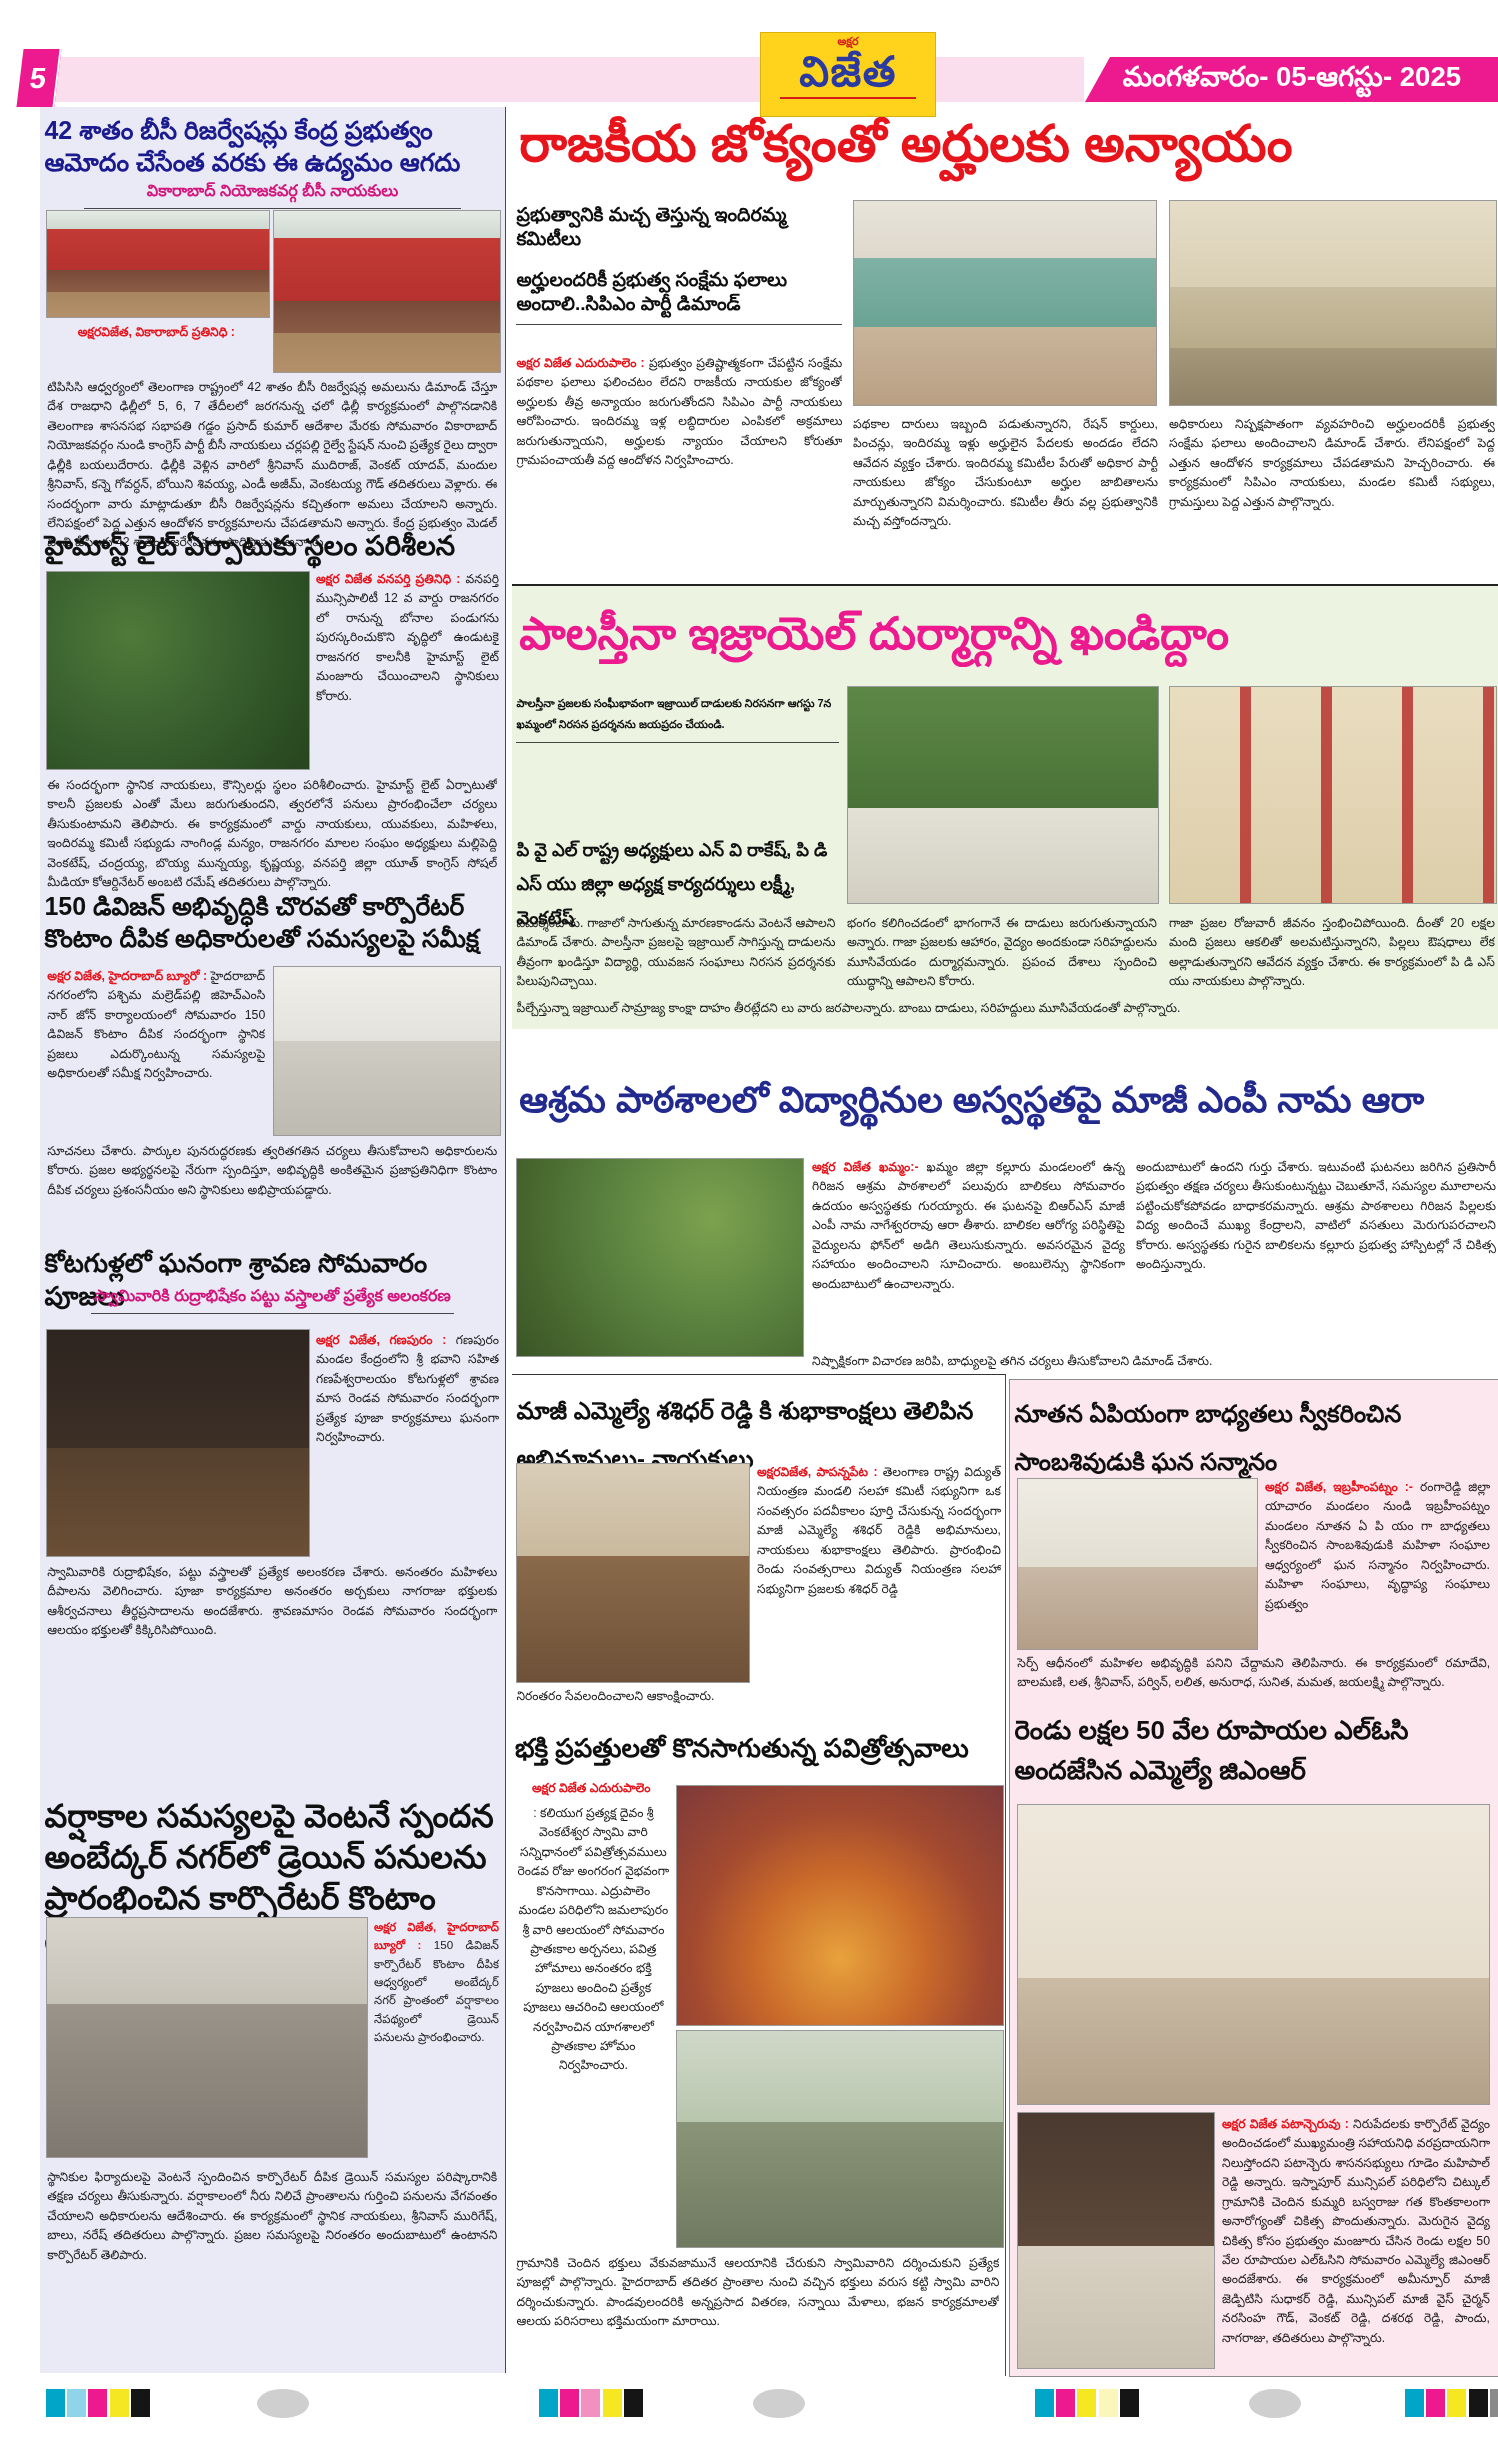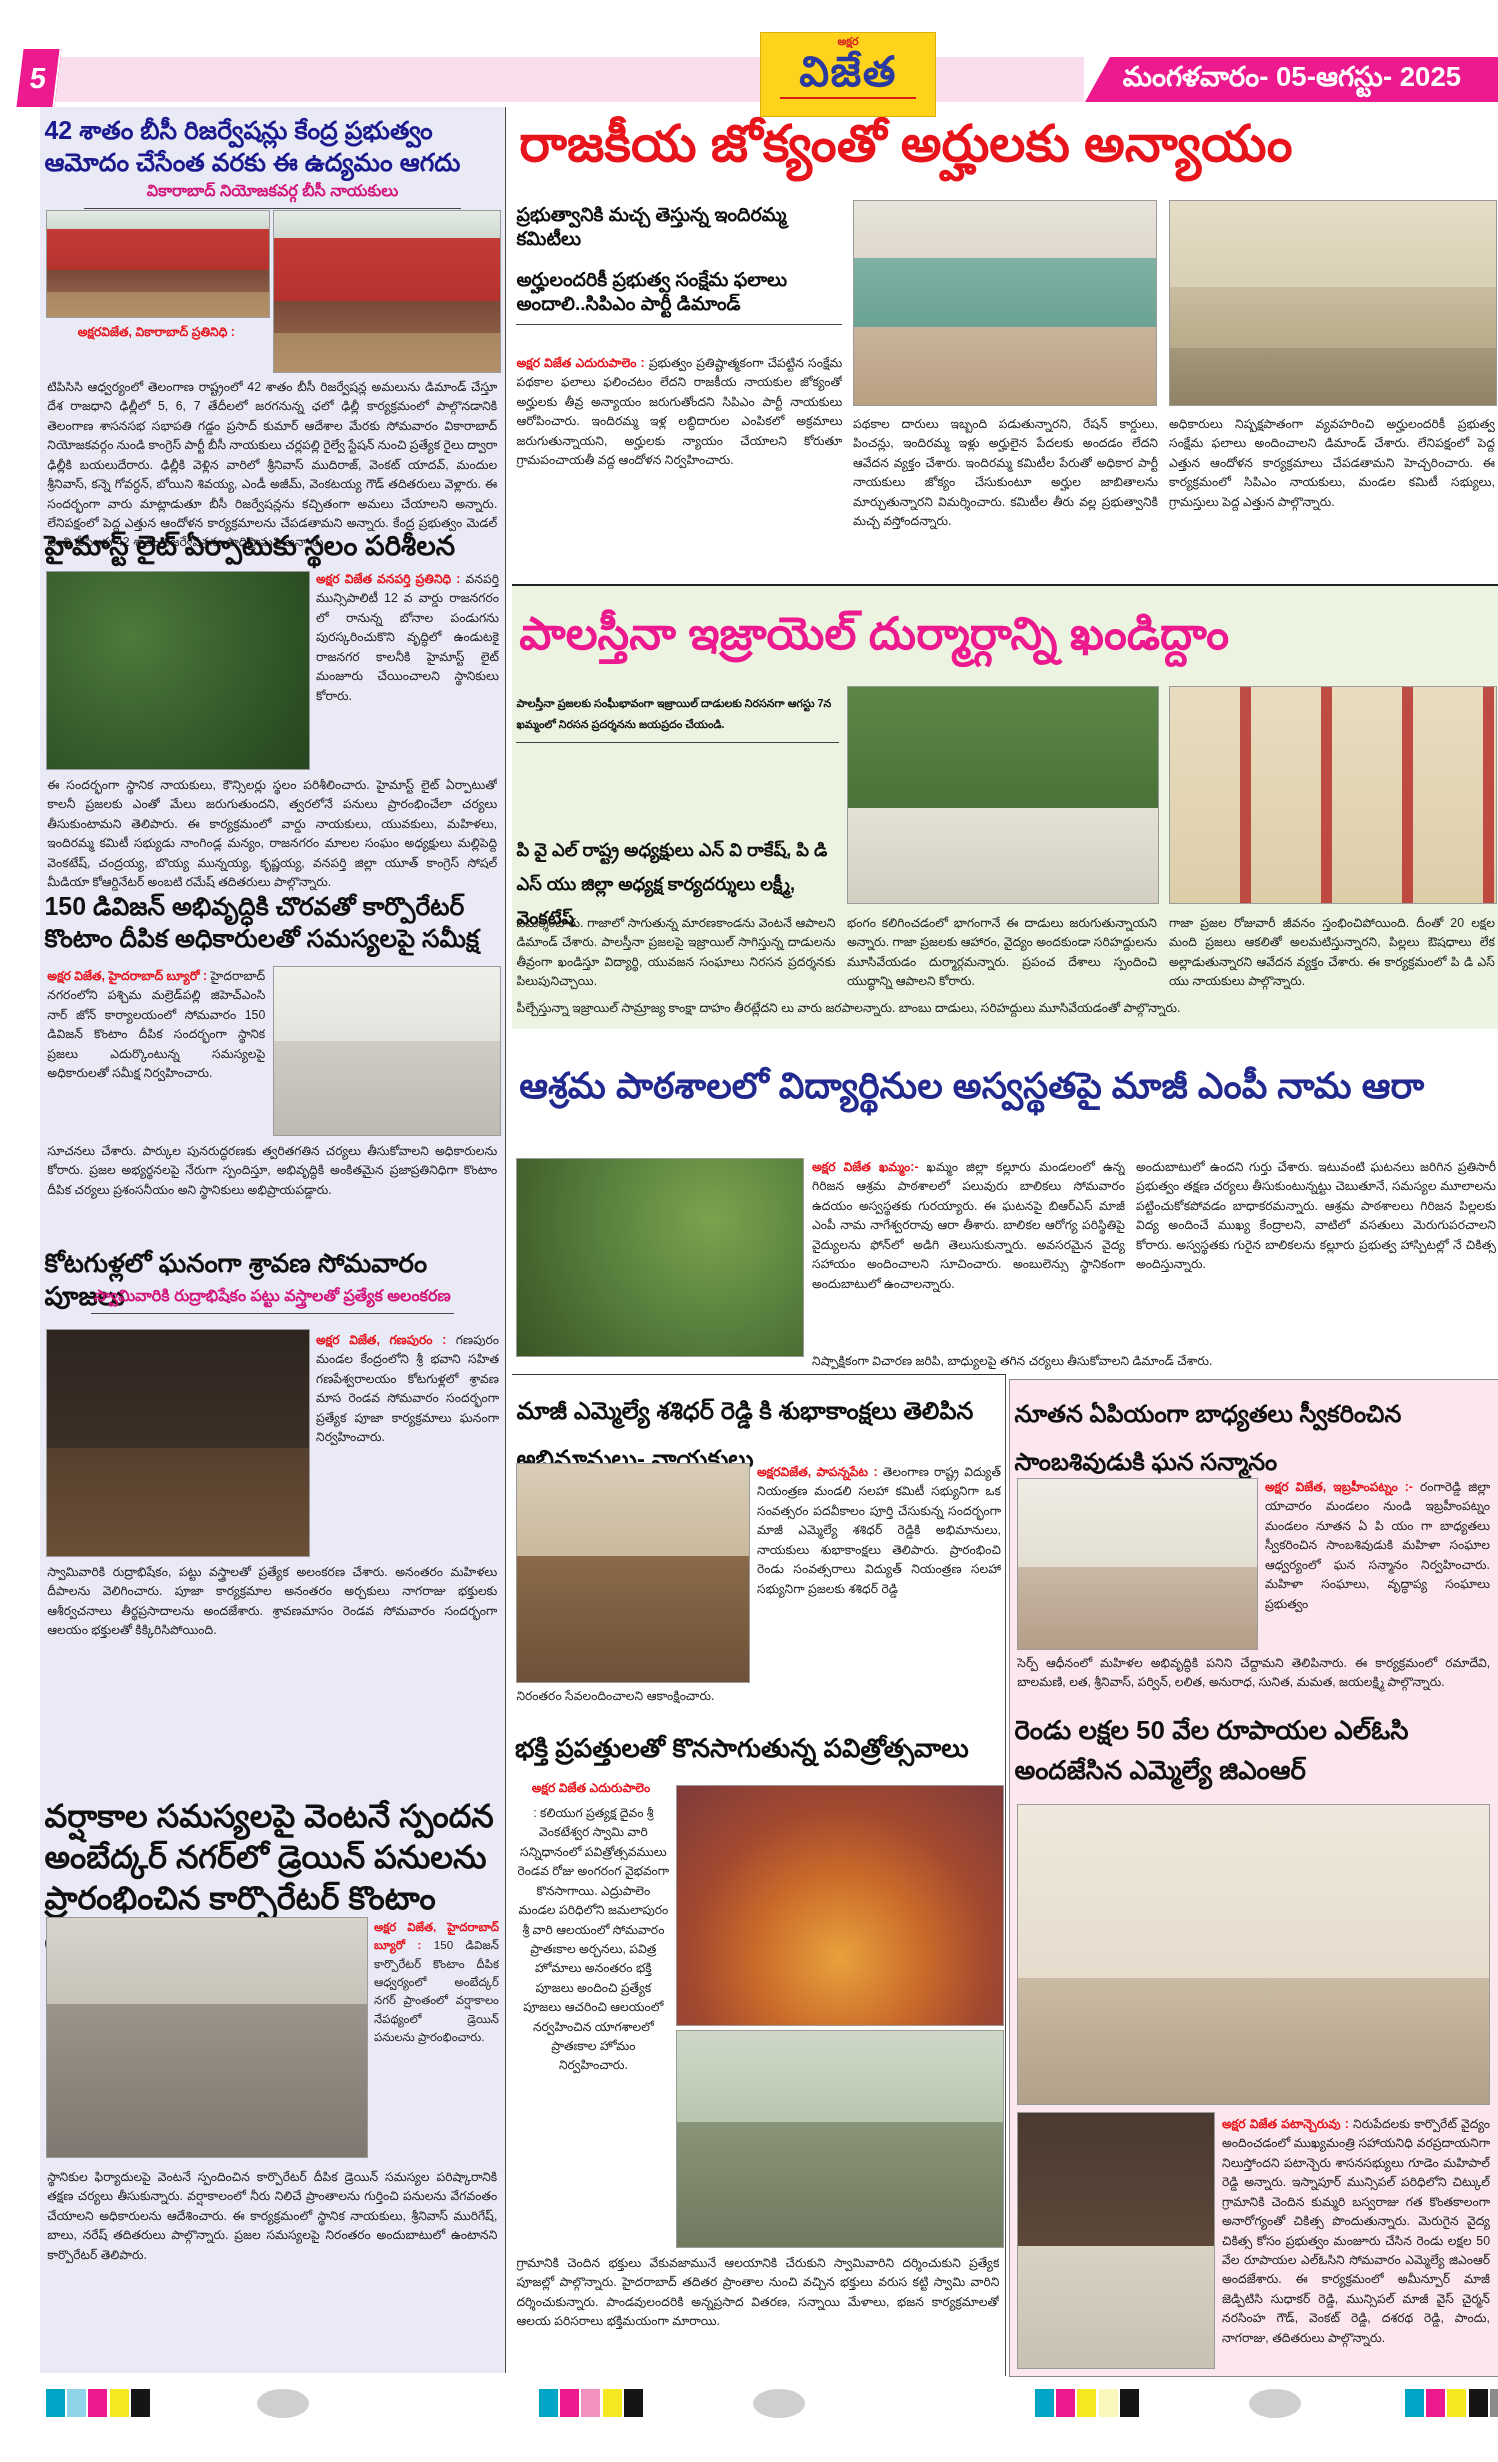--- a/index.html
+++ b/index.html
@@ -121,36 +121,36 @@
     <div class="abs hl" style="left:4.4px;top:247px;width:323px;font-size:18px;color:#101010;line-height:1.9;">పి వై ఎల్ రాష్ట్ర అధ్యక్షులు ఎన్ వి రాకేష్, పి డి ఎస్ యు జిల్లా అధ్యక్ష కార్యదర్శులు లక్ష్మీ, వెంకటేష్</div>
     <div class="photo ph-placards" style="left:335px;top:100px;width:310px;height:216px;"></div>
     <div class="photo ph-cpiml" style="left:657px;top:100px;width:326px;height:216px;"></div>
     <div class="abs body-txt" style="left:4.4px;top:328px;width:319px;height:103px;">విమర్శించారు. గాజాలో సాగుతున్న మారణకాండను వెంటనే ఆపాలని డిమాండ్ చేశారు. పాలస్తీనా ప్రజలపై ఇజ్రాయిల్ సాగిస్తున్న దాడులను తీవ్రంగా ఖండిస్తూ విద్యార్థి, యువజన సంఘాలు నిరసన ప్రదర్శనకు పిలుపునిచ్చాయి.</div>
     <div class="abs body-txt" style="left:335px;top:328px;width:310px;height:103px;">భంగం కలిగించడంలో భాగంగానే ఈ దాడులు జరుగుతున్నాయని అన్నారు. గాజా ప్రజలకు ఆహారం, వైద్యం అందకుండా సరిహద్దులను మూసివేయడం దుర్మార్గమన్నారు. ప్రపంచ దేశాలు స్పందించి యుద్ధాన్ని ఆపాలని కోరారు.</div>
     <div class="abs body-txt" style="left:657px;top:328px;width:326px;height:103px;">గాజా ప్రజల రోజువారీ జీవనం స్తంభించిపోయింది. దీంతో 20 లక్షల మంది ప్రజలు ఆకలితో అలమటిస్తున్నారని, పిల్లలు ఔషధాలు లేక అల్లాడుతున్నారని ఆవేదన వ్యక్తం చేశారు. ఈ కార్యక్రమంలో పి డి ఎస్ యు నాయకులు పాల్గొన్నారు.</div>
     <div class="abs body-txt" style="left:4.4px;top:413px;width:979px;height:25px;white-space:nowrap;">పీల్చేస్తున్నా ఇజ్రాయిల్ సామ్రాజ్య కాంక్షా దాహం తీరట్లేదని లు వారు    జరపాలన్నారు. బాంబు దాడులు, సరిహద్దులు మూసివేయడంతో    పాల్గొన్నారు.</div>
   </div>
 
   <div class="ashram">
-    <div class="abs hl" style="left:7.3px;top:34px;width:972px;font-size:36px;color:#232a8f;">ఆశ్రమ పాఠశాలలో విద్యార్థినుల అస్వస్థతపై మాజీ ఎంపీ నామ ఆరా</div>
+    <div class="abs hl" style="left:7.3px;top:48px;width:972px;font-size:36px;color:#232a8f;">ఆశ్రమ పాఠశాలలో విద్యార్థినుల అస్వస్థతపై మాజీ ఎంపీ నామ ఆరా</div>
     <div class="photo ph-phone-man" style="left:4.4px;top:129px;width:286px;height:197px;"></div>
     <p class="abs body-txt" style="left:300px;top:129px;width:313px;height:197px;margin:0;"><span class="byline">అక్షర విజేత ఖమ్మం:-</span> <span>ఖమ్మం జిల్లా కల్లూరు మండలంలో ఉన్న గిరిజన ఆశ్రమ పాఠశాలలో పలువురు బాలికలు సోమవారం ఉదయం అస్వస్థతకు గురయ్యారు. ఈ ఘటనపై బిఆర్ఎస్ మాజీ ఎంపీ నామ నాగేశ్వరరావు ఆరా తీశారు. బాలికల ఆరోగ్య పరిస్థితిపై వైద్యులను ఫోన్‌లో అడిగి తెలుసుకున్నారు. అవసరమైన వైద్య సహాయం అందించాలని సూచించారు. అంబులెన్సు స్థానికంగా అందుబాటులో ఉంచాలన్నారు.</span></p>
     <div class="abs body-txt" style="left:624px;top:129px;width:360px;height:197px;">అందుబాటులో ఉందని గుర్తు చేశారు. ఇటువంటి ఘటనలు జరిగిన ప్రతిసారీ ప్రభుత్వం తక్షణ చర్యలు తీసుకుంటున్నట్టు చెబుతూనే, సమస్యల మూలాలను పట్టించుకోకపోవడం బాధాకరమన్నారు. ఆశ్రమ పాఠశాలలు గిరిజన పిల్లలకు విద్య అందించే ముఖ్య కేంద్రాలని, వాటిలో వసతులు మెరుగుపరచాలని కోరారు. అస్వస్థతకు గురైన బాలికలను కల్లూరు ప్రభుత్వ హాస్పిటల్లో నే చికిత్స అందిస్తున్నారు.</div>
     <div class="abs body-txt" style="left:300px;top:323px;width:683px;height:20px;white-space:nowrap;">నిష్పాక్షికంగా విచారణ జరిపి, బాధ్యులపై తగిన చర్యలు తీసుకోవాలని డిమాండ్ చేశారు.</div>
   </div>
 
   <div class="midcol">
 
     <div class="abs hl" style="left:4.4px;top:11.6px;width:483px;font-size:24px;color:#101010;line-height:2.0;">మాజీ ఎమ్మెల్యే శశిధర్ రెడ్డి కి శుభాకాంక్షలు తెలిపిన అభిమానులు- నాయకులు</div>
     <div class="photo ph-desk" style="left:4.4px;top:88px;width:232px;height:218px;"></div>
     <p class="abs body-txt" style="left:245px;top:88px;width:244px;height:218px;margin:0;"><span class="byline">అక్షరవిజేత, పాపన్నపేట :</span> <span>తెలంగాణ రాష్ట్ర విద్యుత్ నియంత్రణ మండలి సలహా కమిటీ సభ్యునిగా ఒక సంవత్సరం పదవీకాలం పూర్తి చేసుకున్న సందర్భంగా మాజీ ఎమ్మెల్యే శశిధర్ రెడ్డికి అభిమానులు, నాయకులు శుభాకాంక్షలు తెలిపారు. ప్రారంభించి రెండు సంవత్సరాలు విద్యుత్ నియంత్రణ సలహా సభ్యునిగా ప్రజలకు శశిధర్ రెడ్డి</span></p>
     <div class="abs body-txt" style="left:4.4px;top:312px;width:483px;height:22px;">నిరంతరం సేవలందించాలని ఆకాంక్షించారు.</div>
 
     <div class="abs hl" style="left:2.9px;top:357px;width:487px;font-size:26px;color:#101010;">భక్తి ప్రపత్తులతో కొనసాగుతున్న పవిత్రోత్సవాలు</div>
-    <div class="abs byline" style="left:2px;top:406px;width:154px;font-size:12.3px;text-align:center;">అక్షర విజేత ఎదురుపాలెం</div>
+    <div class="abs byline" style="left:20px;top:406px;width:154px;font-size:12.3px;text-align:left;">అక్షర విజేత ఎదురుపాలెం</div>
     <div class="abs body-txt" style="left:4.4px;top:429px;width:154px;height:413px;text-align:center;">: కలియుగ ప్రత్యక్ష దైవం శ్రీ వెంకటేశ్వర స్వామి వారి సన్నిధానంలో పవిత్రోత్సవములు రెండవ రోజు అంగరంగ వైభవంగా కొనసాగాయి. ఎద్రుపాలెం మండల పరిధిలోని జమలాపురం శ్రీ వారి ఆలయంలో సోమవారం ప్రాతఃకాల అర్చనలు, పవిత్ర హోమాలు అనంతరం భక్తి పూజలు అందించి ప్రత్యేక పూజలు ఆచరించి ఆలయంలో నర్వహించిన యాగశాలలో ప్రాతఃకాల హోమం నిర్వహించారు.</div>
     <div class="photo ph-homam" style="left:164px;top:410px;width:326px;height:239px;"></div>
     <div class="photo ph-outdoor" style="left:164px;top:655px;width:326px;height:216px;"></div>
     <div class="abs body-txt" style="left:4.4px;top:879px;width:483px;height:113px;">గ్రామానికి చెందిన భక్తులు వేకువజామునే ఆలయానికి చేరుకుని స్వామివారిని దర్శించుకుని ప్రత్యేక పూజల్లో పాల్గొన్నారు. హైదరాబాద్ తదితర ప్రాంతాల నుంచి వచ్చిన భక్తులు వరుస కట్టి స్వామి వారిని దర్శించుకున్నారు. పాండవులందరికి అన్నప్రసాద వితరణ, సన్నాయి మేళాలు, భజన కార్యక్రమాలతో ఆలయ పరిసరాలు భక్తిమయంగా మారాయి.</div>
   </div>
 
   <div class="pinkbox">
 
     <div class="abs hl" style="left:4.4px;top:10px;width:479px;font-size:24px;color:#101010;line-height:2.0;">నూతన ఏపియంగా బాధ్యతలు స్వీకరించిన సాంబశివుడుకి ఘన సన్మానం</div>
     <div class="photo ph-hall" style="left:7.3px;top:98px;width:239px;height:170px;"></div>

